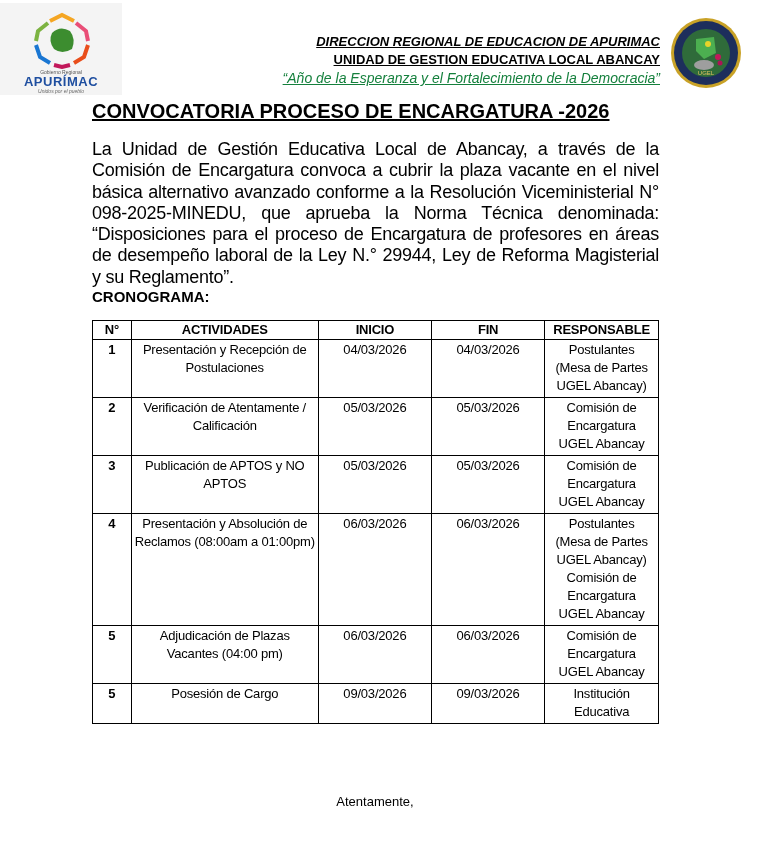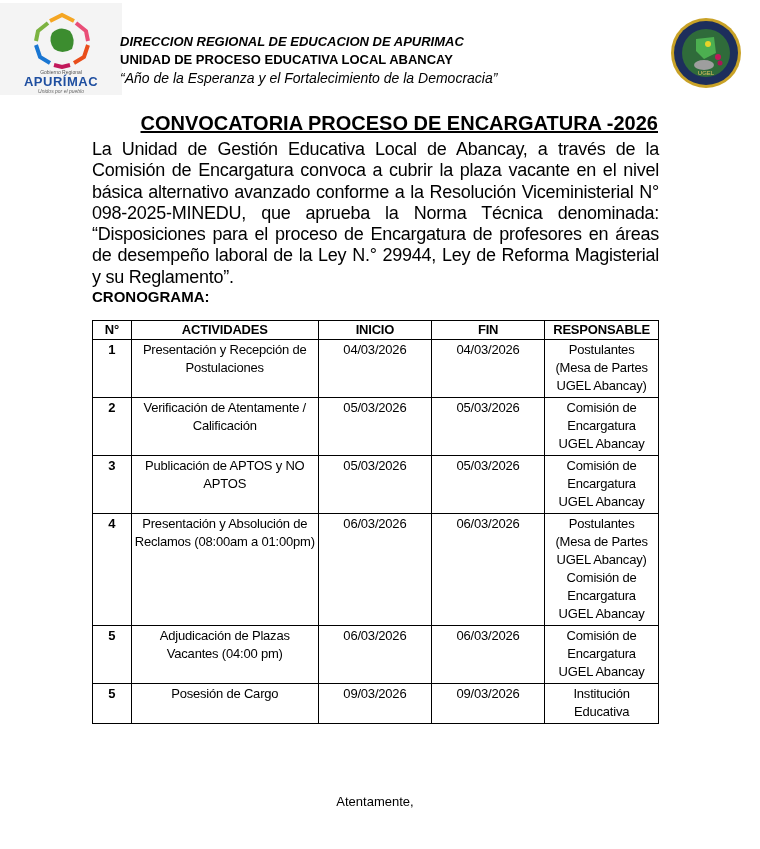--- a/index.html
+++ b/index.html
@@ -18,26 +18,26 @@
   }
   .logo-left .apu {
     position: absolute; left: 0; width: 122px; top: 71px; text-align: center;
     font-size: 13px; font-weight: bold; color: #1f4fa0; letter-spacing: 0.5px;
   }
   .logo-left .sub {
     position: absolute; left: 0; width: 122px; top: 85px; text-align: center;
     font-size: 5px; font-style: italic; color: #666;
   }
   .logo-right { position: absolute; left: 670px; top: 17px; width: 72px; height: 72px; }
-  .hdr { position: absolute; left: 120px; width: 540px; text-align: left; }
+  .hdr { position: absolute; left: 120px; width: 540px; text-align: right; text-decoration: underline; }
   .hdr1 { top: 34px; font-size: 13px; font-weight: bold; font-style: italic; }
   .hdr2 { top: 52px; font-size: 13px; font-weight: bold; }
-  .hdr3 { top: 70px; font-size: 14px; font-style: italic; color: #000000; }
+  .hdr3 { top: 70px; font-size: 14px; font-style: italic; color: #15803d; }
   .title {
-    position: absolute; left: 92px; width: 566px; top: 112px; text-align: right;
+    position: absolute; left: 92px; width: 566px; top: 100px; text-align: left;
     font-size: 20px; font-weight: bold; text-decoration: underline;
     font-family: "Liberation Sans", sans-serif;
   }
   .body-text {
     position: absolute; left: 92px; width: 567px; top: 139px;
     font-size: 18px; line-height: 21.3px; text-align: justify;
     font-family: "Liberation Sans Narrow", "Liberation Sans", sans-serif;
     letter-spacing: -0.25px;
   }
   .crono {
@@ -77,21 +77,21 @@
       <path d="M6 30 L8 20 L18 12" stroke="#7cb342"></path>
     </g>
     <path d="M22 22 Q30 14 40 20 Q46 28 42 38 Q32 44 24 38 Q18 30 22 22 Z" fill="#3c8d2f"></path>
   </svg>
   <div class="gob">Gobierno Regional</div>
   <div class="apu">APURÍMAC</div>
   <div class="sub">Unidos por el pueblo</div>
 </div>
 
 <div class="hdr hdr1">DIRECCION REGIONAL DE EDUCACION DE APURIMAC</div>
-<div class="hdr hdr2">UNIDAD DE PROCESO EDUCATIVA LOCAL ABANCAY</div>
+<div class="hdr hdr2">UNIDAD DE GESTION EDUCATIVA LOCAL ABANCAY</div>
 <div class="hdr hdr3">“Año de la Esperanza y el Fortalecimiento de la Democracia”</div>
 
 <svg class="logo-right" viewBox="0 0 72 72">
   <circle cx="36" cy="36" r="35" fill="#c9a227"></circle>
   <circle cx="36" cy="36" r="32" fill="#1d2e5c"></circle>
   <circle cx="36" cy="36" r="24" fill="#2f6b3a"></circle>
   <path d="M26 22 L44 20 L46 36 L34 42 L26 34 Z" fill="#4caf50"></path>
   <circle cx="38" cy="27" r="3" fill="#e6d32a"></circle>
   <ellipse cx="34" cy="48" rx="10" ry="5" fill="#9e9e9e"></ellipse>
   <circle cx="48" cy="40" r="3" fill="#c2185b"></circle>

